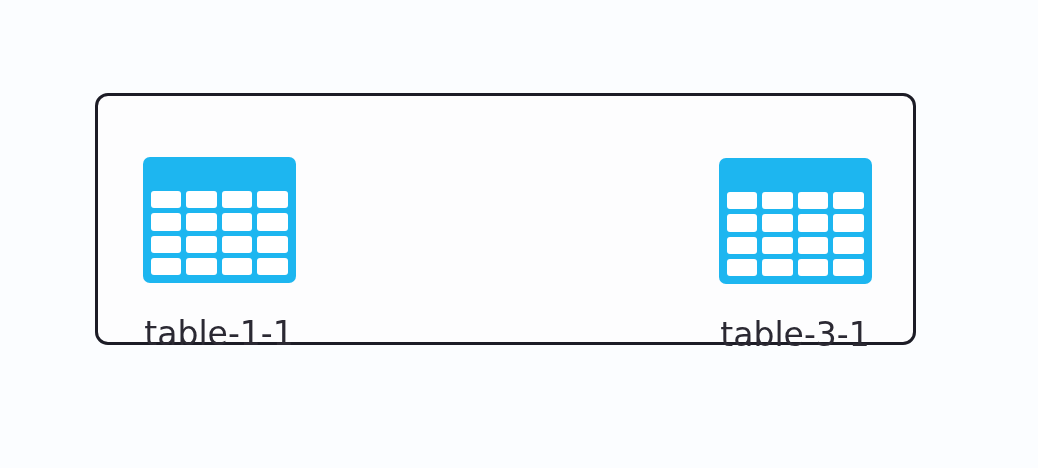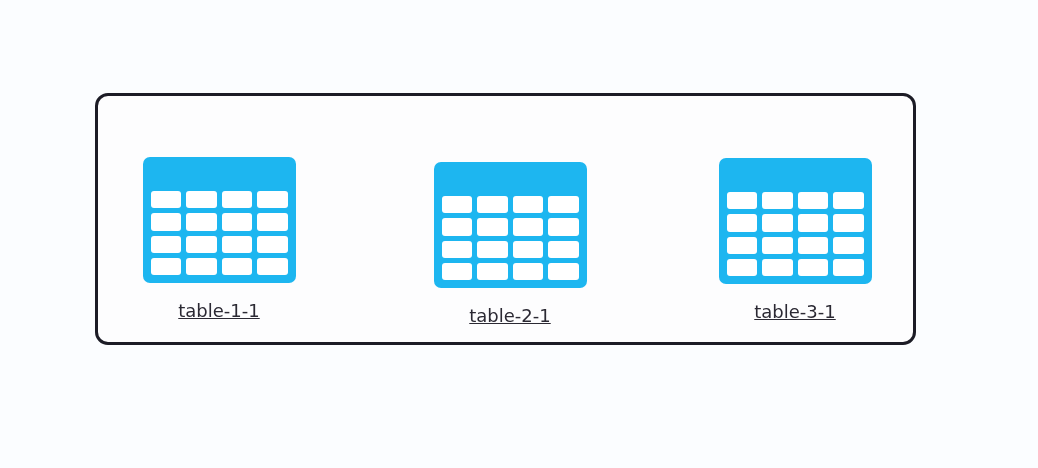--- a/index.html
+++ b/index.html
@@ -64,25 +64,24 @@
     display: grid;
     grid-template-columns: repeat(4, 1fr);
     grid-template-rows: repeat(4, 1fr);
     gap: 5px;
   }
   .icon-cell {
     background: #FFFFFF;
     border-radius: 3px;
   }
   .table-label {
-    margin-top: 17px;
-    font-size: 18px;
+    margin-top: 31px;
+    font-size: 33px;
     color: var(--text-color, #2B2933);
     white-space: nowrap;
-    text-decoration: underline;
   }
 </style>
 </head>
 <body>
 
 <div class="canvas">
   <div class="db-box">
 
     <div class="table-item pos-1">
       <div class="table-icon">
@@ -101,43 +100,20 @@
             <div class="icon-cell"></div>
             <div class="icon-cell"></div>
             <div class="icon-cell"></div>
             <div class="icon-cell"></div>
             <div class="icon-cell"></div>
           </div>
       </div>
       <div class="table-label">table-1-1</div>
     </div>
 
-    <div class="table-item pos-2">
-      <div class="table-icon">
-        <div class="icon-grid">
-            <div class="icon-cell"></div>
-            <div class="icon-cell"></div>
-            <div class="icon-cell"></div>
-            <div class="icon-cell"></div>
-            <div class="icon-cell"></div>
-            <div class="icon-cell"></div>
-            <div class="icon-cell"></div>
-            <div class="icon-cell"></div>
-            <div class="icon-cell"></div>
-            <div class="icon-cell"></div>
-            <div class="icon-cell"></div>
-            <div class="icon-cell"></div>
-            <div class="icon-cell"></div>
-            <div class="icon-cell"></div>
-            <div class="icon-cell"></div>
-            <div class="icon-cell"></div>
-          </div>
-      </div>
-      <div class="table-label">table-2-1</div>
-    </div>
 
     <div class="table-item pos-3">
       <div class="table-icon">
         <div class="icon-grid">
             <div class="icon-cell"></div>
             <div class="icon-cell"></div>
             <div class="icon-cell"></div>
             <div class="icon-cell"></div>
             <div class="icon-cell"></div>
             <div class="icon-cell"></div>

